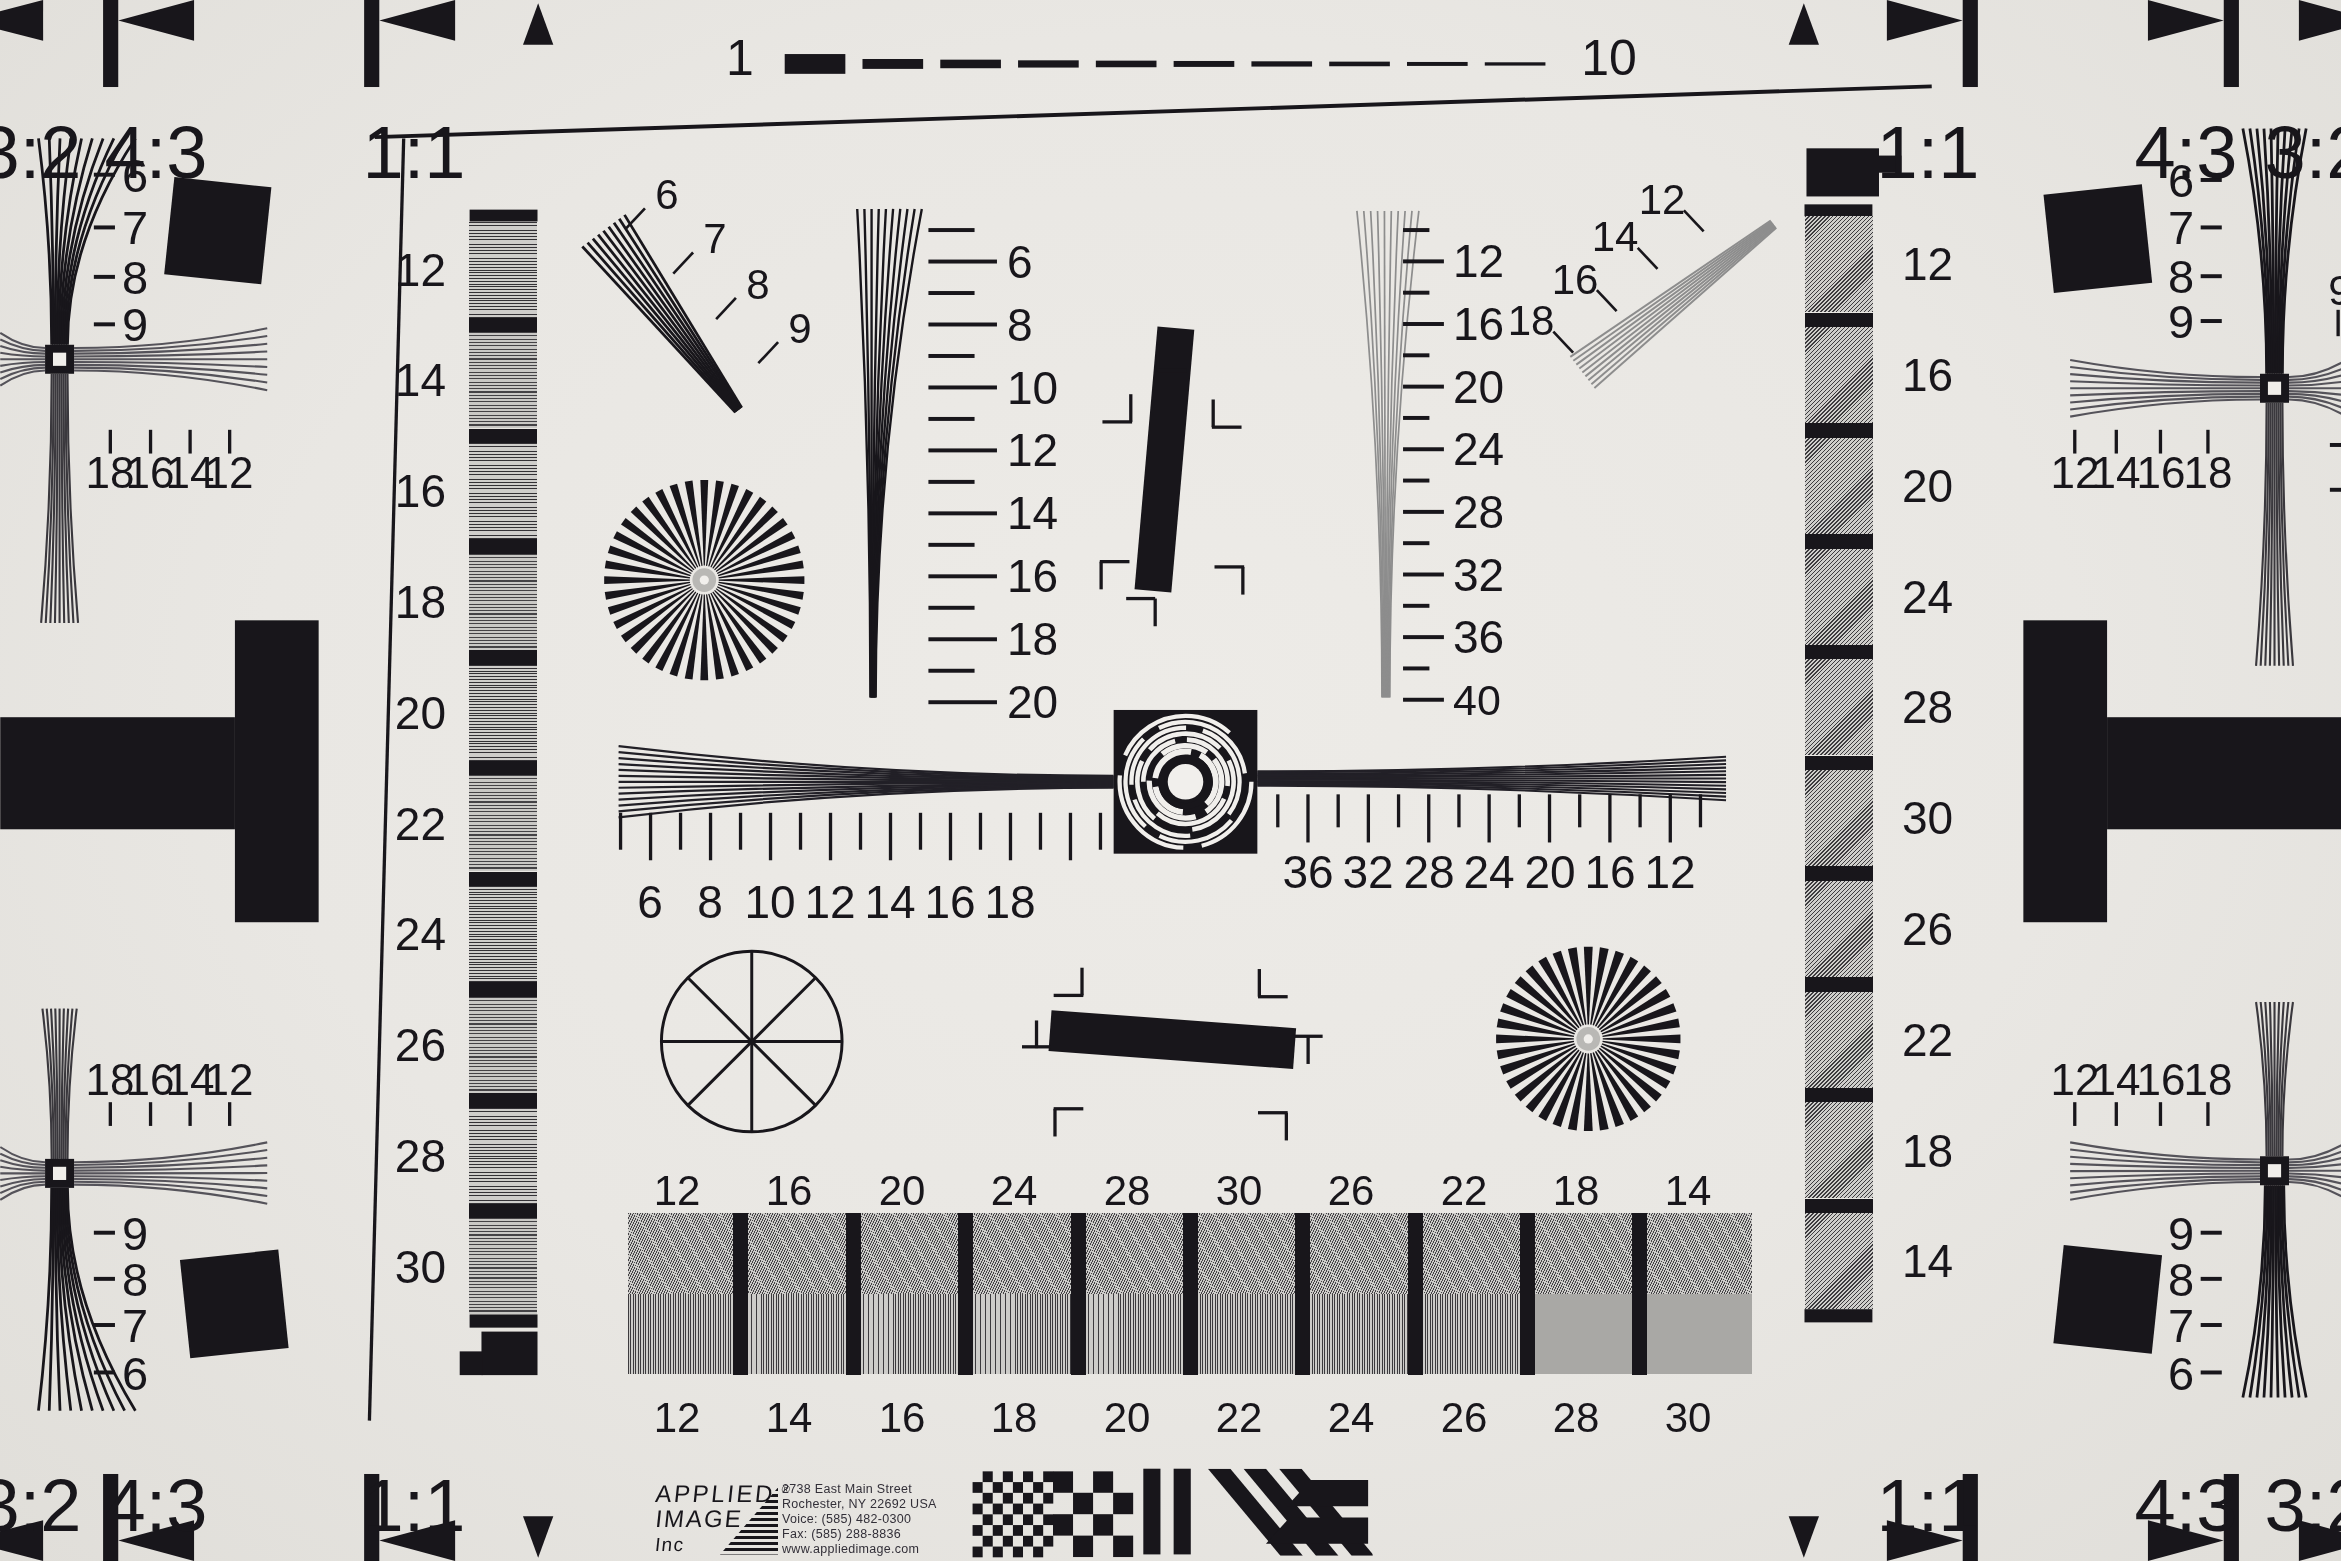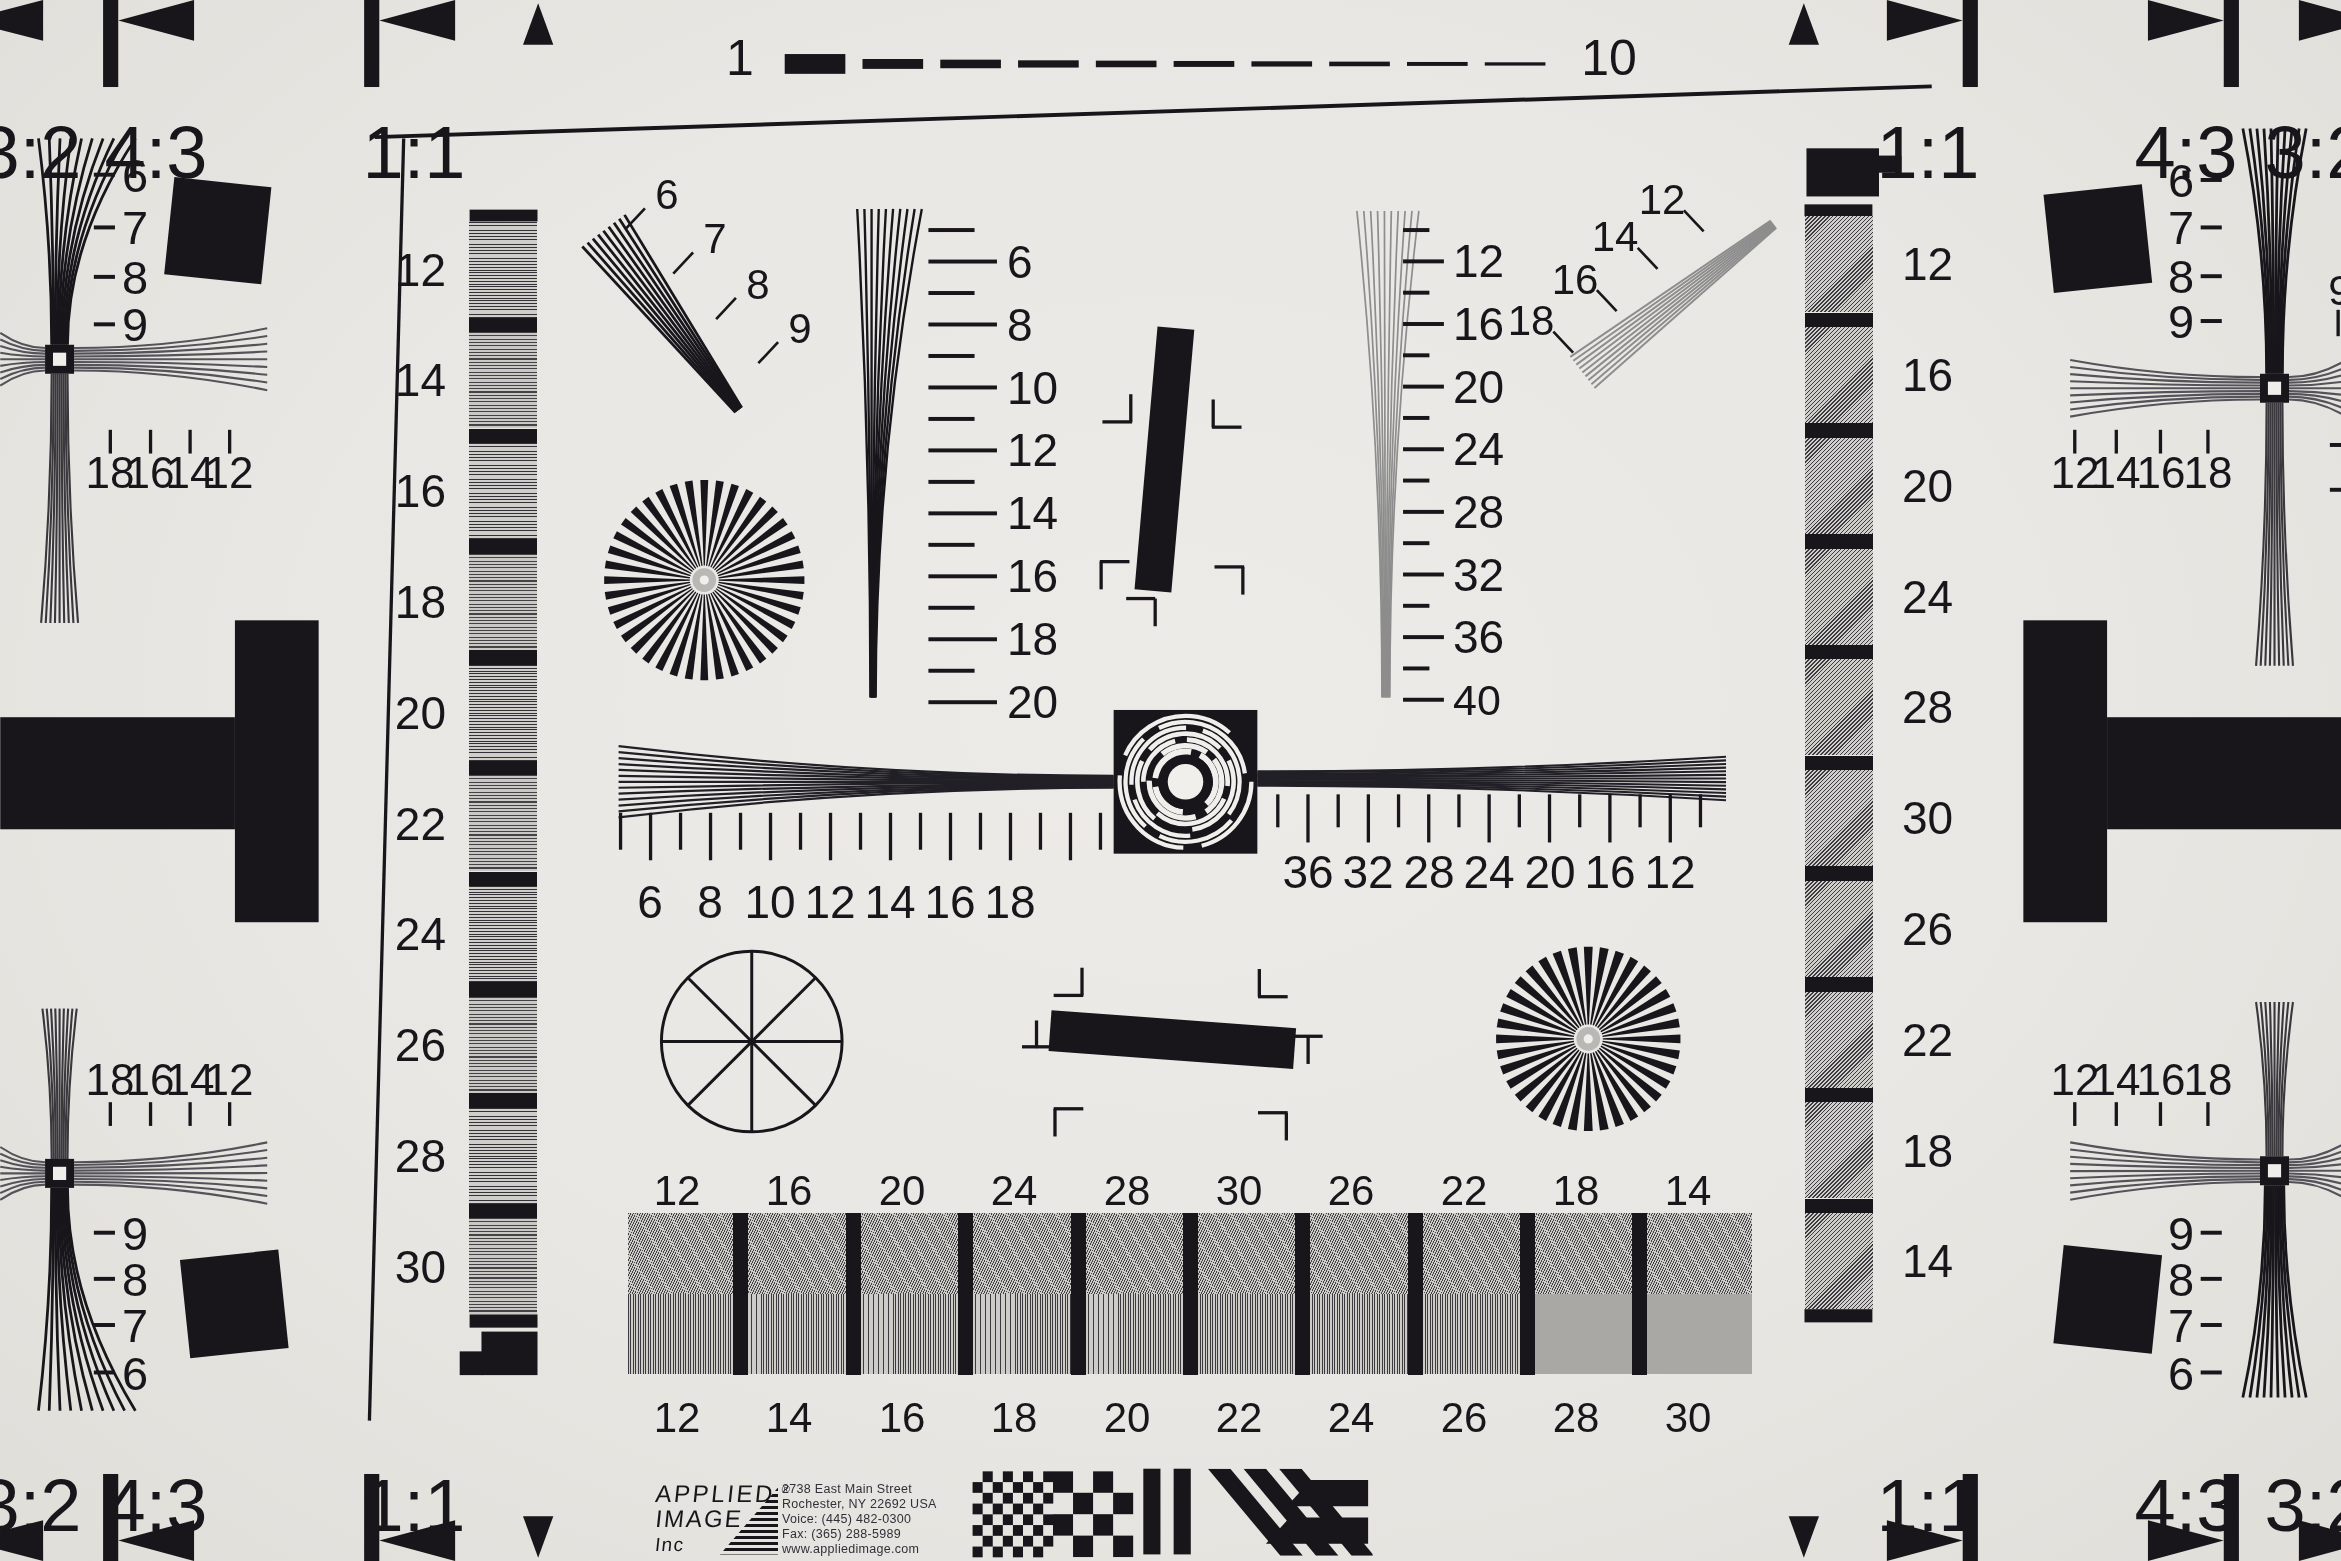--- a/index.html
+++ b/index.html
@@ -589,22 +589,22 @@
       <polygon points="1956,2302 2075,2302 2075,2342 1920,2342" fill="#18161b"></polygon>
     </svg>
   <div id="logo">
     <div class="logo-word lw1"><span>APPLIED</span><span class="reg">®</span></div>
     <div class="logo-word lw2">IMAGE</div>
     <div class="logo-word lw3">Inc</div>
     <div class="logo-mark"></div>
     <div class="addr">
       <div>2738 East Main Street</div>
       <div>Rochester, NY  22692  USA</div>
-      <div>Voice:   (445) 482-0300</div>
-      <div>Fax:      (365) 288-5989</div>
+      <div>Voice:   (585) 482-0300</div>
+      <div>Fax:      (585) 288-8836</div>
       <div>www.appliedimage.com</div>
     </div>
   </div>
 <div class="lbl" style="left: 740px; top: 58px; font-size: 50px;">1</div>
     <div class="lbl" style="left: 1609px; top: 58px; font-size: 50px;">10</div>
     <div class="lbl" style="left: 30px; top: 152px; font-size: 74px;">3:2</div>
     <div class="lbl" style="left: 156px; top: 152px; font-size: 74px;">4:3</div>
     <div class="lbl" style="left: 414px; top: 152px; font-size: 74px;">1:1</div>
     <div class="lbl" style="left: 1928px; top: 152px; font-size: 74px;">1:1</div>
     <div class="lbl" style="left: 2186px; top: 152px; font-size: 74px;">4:3</div>

